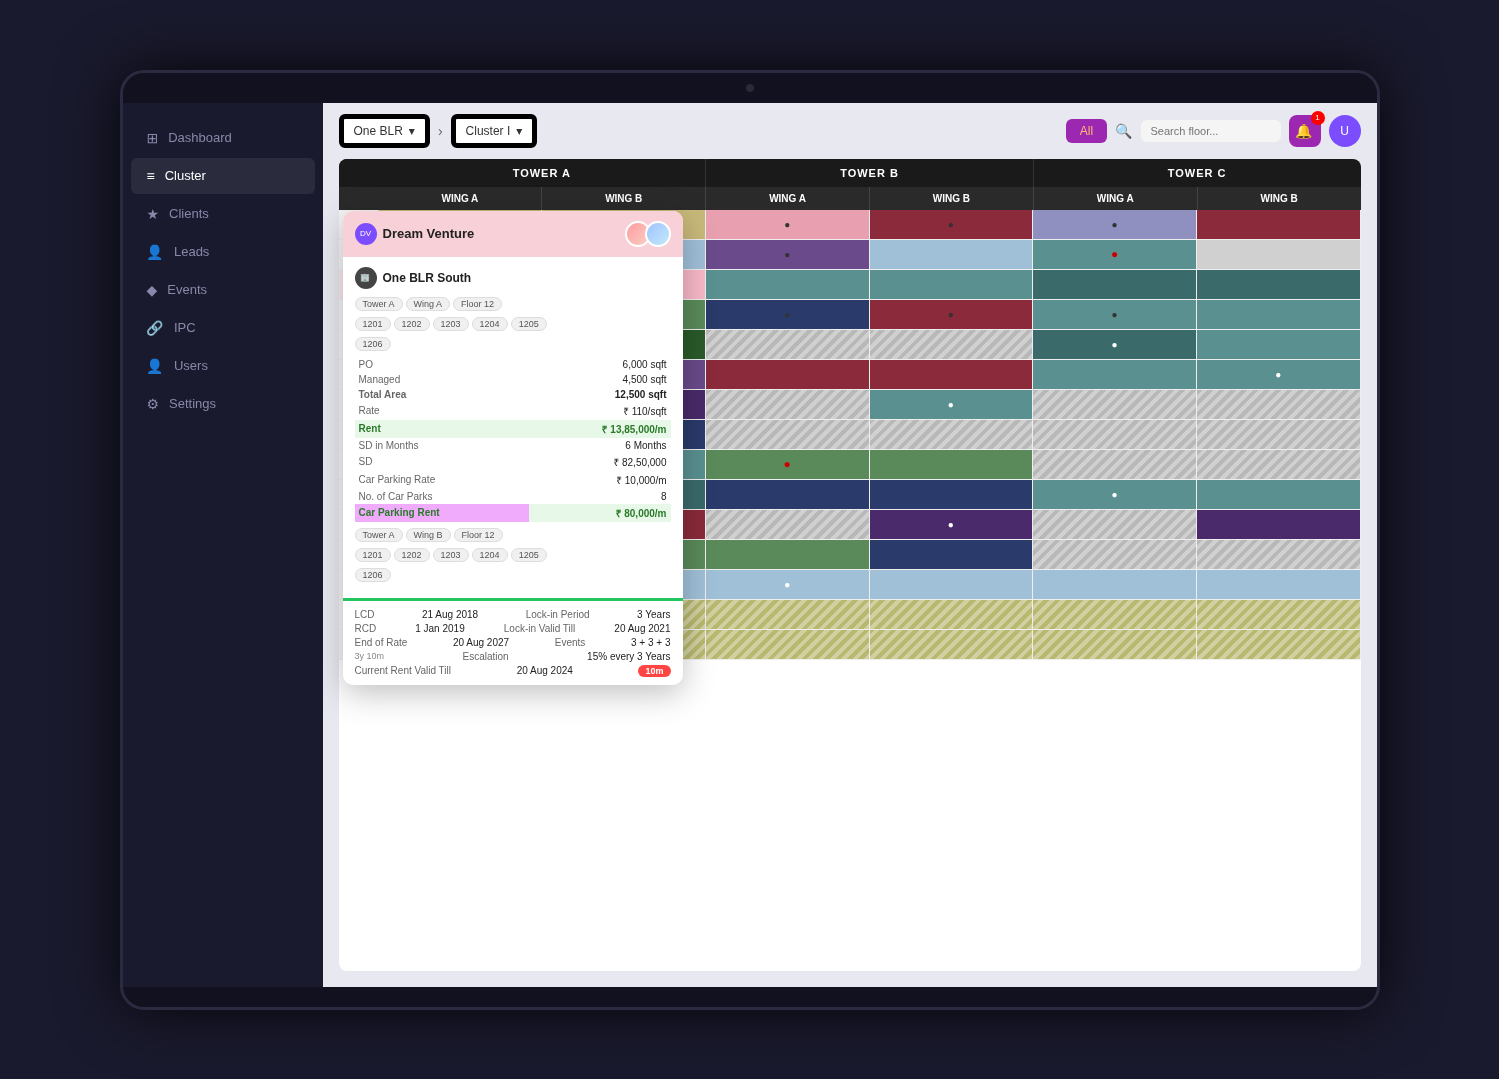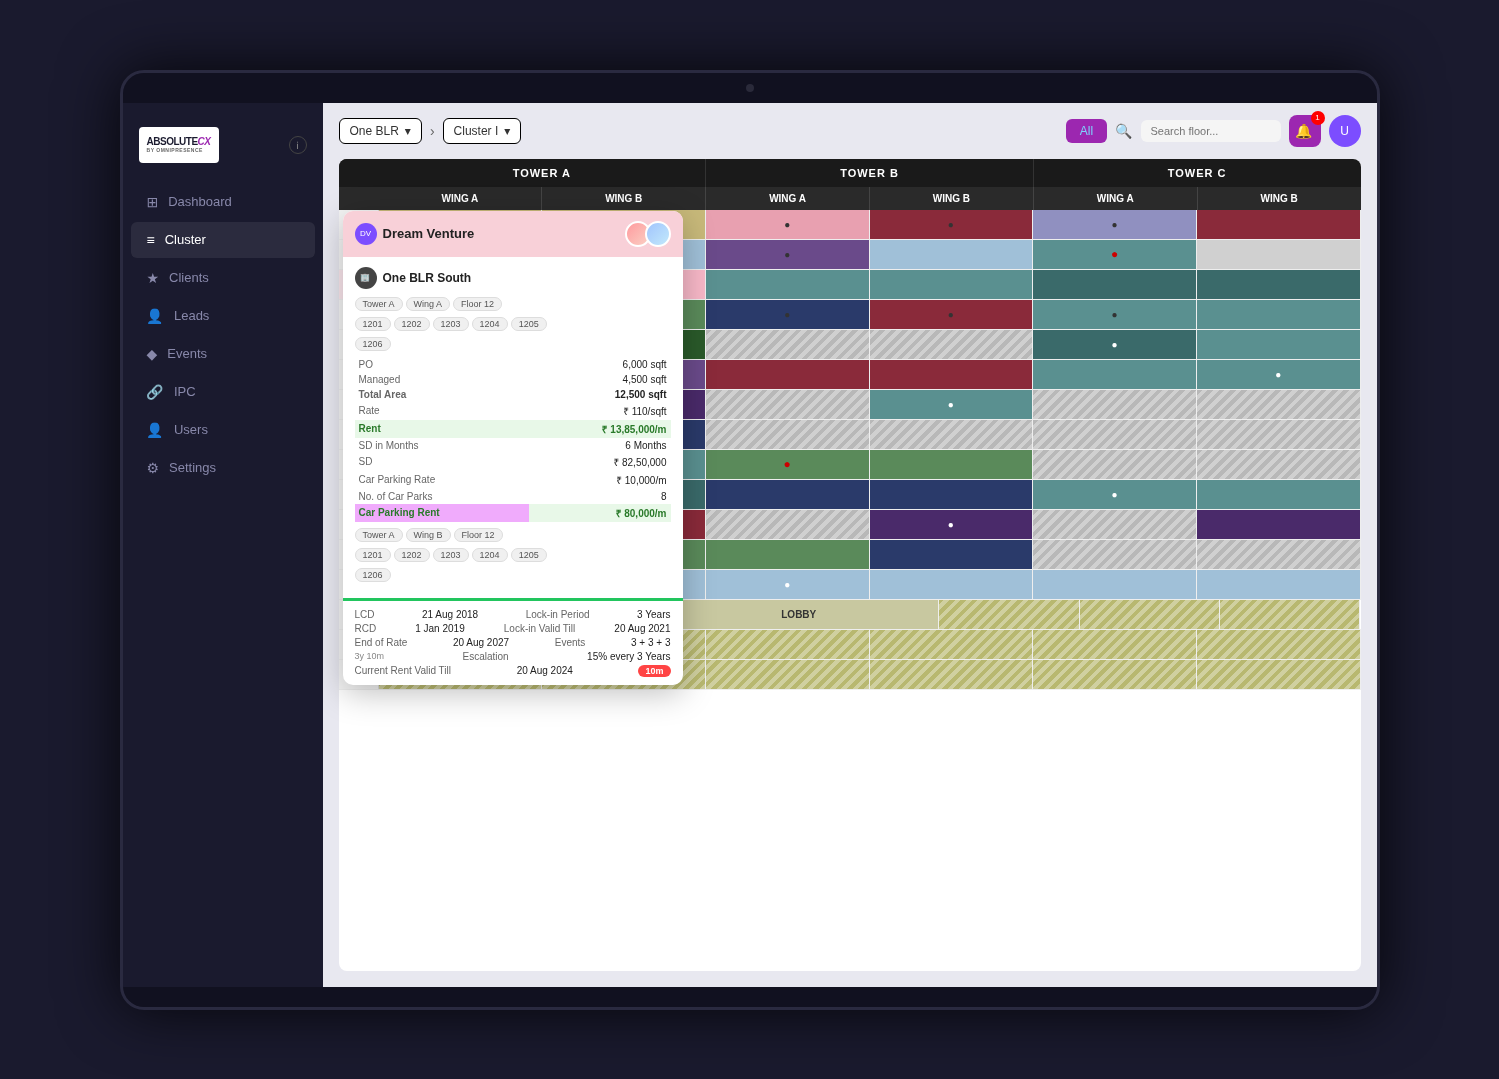--- a/index.html
+++ b/index.html
@@ -116,39 +116,39 @@
     .breadcrumb {
       display: flex;
       align-items: center;
       gap: 8px;
     }
     .breadcrumb-item {
       display: flex;
       align-items: center;
       gap: 6px;
       background: white;
-      border: 1px solid #000000;
+      border: 5px solid #000000;
       border-radius: 6px;
       padding: 5px 10px;
       font-size: 12px;
       color: #333;
       cursor: pointer;
     }
     .breadcrumb-arrow {
       color: #666;
       font-size: 14px;
     }
     .top-bar-right {
       display: flex;
       align-items: center;
       gap: 8px;
     }
     .all-btn {
       background: #9c27b0;
-      color: #7dd3fc;
+      color: #fdba74;
       border: none;
       border-radius: 6px;
       padding: 5px 14px;
       font-size: 12px;
       cursor: pointer;
     }
     .search-box {
       background: white;
       border: 1px solid #ddd;
       border-radius: 6px;
@@ -517,31 +517,20 @@
 </head>
 <body>
 
 <div class="tablet-frame">
   <div class="tablet-top-bar">
     <div class="tablet-camera"></div>
   </div>
   <div class="app-container">
 
     <div class="sidebar">
-      <div class="logo-area">
-        <div style="display:flex;flex-direction:column;">
-          <div class="logo-box">
-            <div>
-              <div style="font-size:10px;font-weight:900;letter-spacing:-0.5px;line-height:1;">ABSOLUTE<span style="font-style:italic;color:#9c27b0;">CX</span></div>
-              <div style="font-size:5px;color:#666;letter-spacing:0.5px;">BY OMNIPRESENCE</div>
-            </div>
-          </div>
-        </div>
-        <div class="info-icon">ℹ</div>
-      </div>
 
       <div class="nav-item">
         <span class="nav-icon">⊞</span>
         <span>Dashboard</span>
       </div>
       <div class="nav-item active">
         <span class="nav-icon">≡</span>
         <span>Cluster</span>
       </div>
       <div class="nav-item">
@@ -764,29 +753,20 @@
               <div class="cell cell-light-blue"></div>
               <div class="cell cell-light-blue"></div>
               <div class="cell cell-light-blue cell-dot-white" style="position:relative;">
                 <span style="position:absolute;top:50%;left:50%;transform:translate(-50%,-50%);font-size:10px;color:white;">●</span>
               </div>
               <div class="cell cell-light-blue"></div>
               <div class="cell cell-light-blue"></div>
               <div class="cell cell-light-blue"></div>
             </div>
 
-            <div class="floor-row">
-              <div class="floor-label">G</div>
-              <div class="cell cell-tan"></div>
-              <div class="cell cell-tan"></div>
-              <div class="cell lobby-cell" style="flex:2;">LOBBY</div>
-              <div class="cell cell-striped"></div>
-              <div class="cell cell-striped"></div>
-              <div class="cell cell-striped"></div>
-            </div>
 
             <div class="floor-row">
               <div class="floor-label">B2</div>
               <div class="cell cell-striped"></div>
               <div class="cell cell-striped"></div>
               <div class="cell cell-striped"></div>
               <div class="cell cell-striped"></div>
               <div class="cell cell-striped"></div>
               <div class="cell cell-striped"></div>
             </div>

